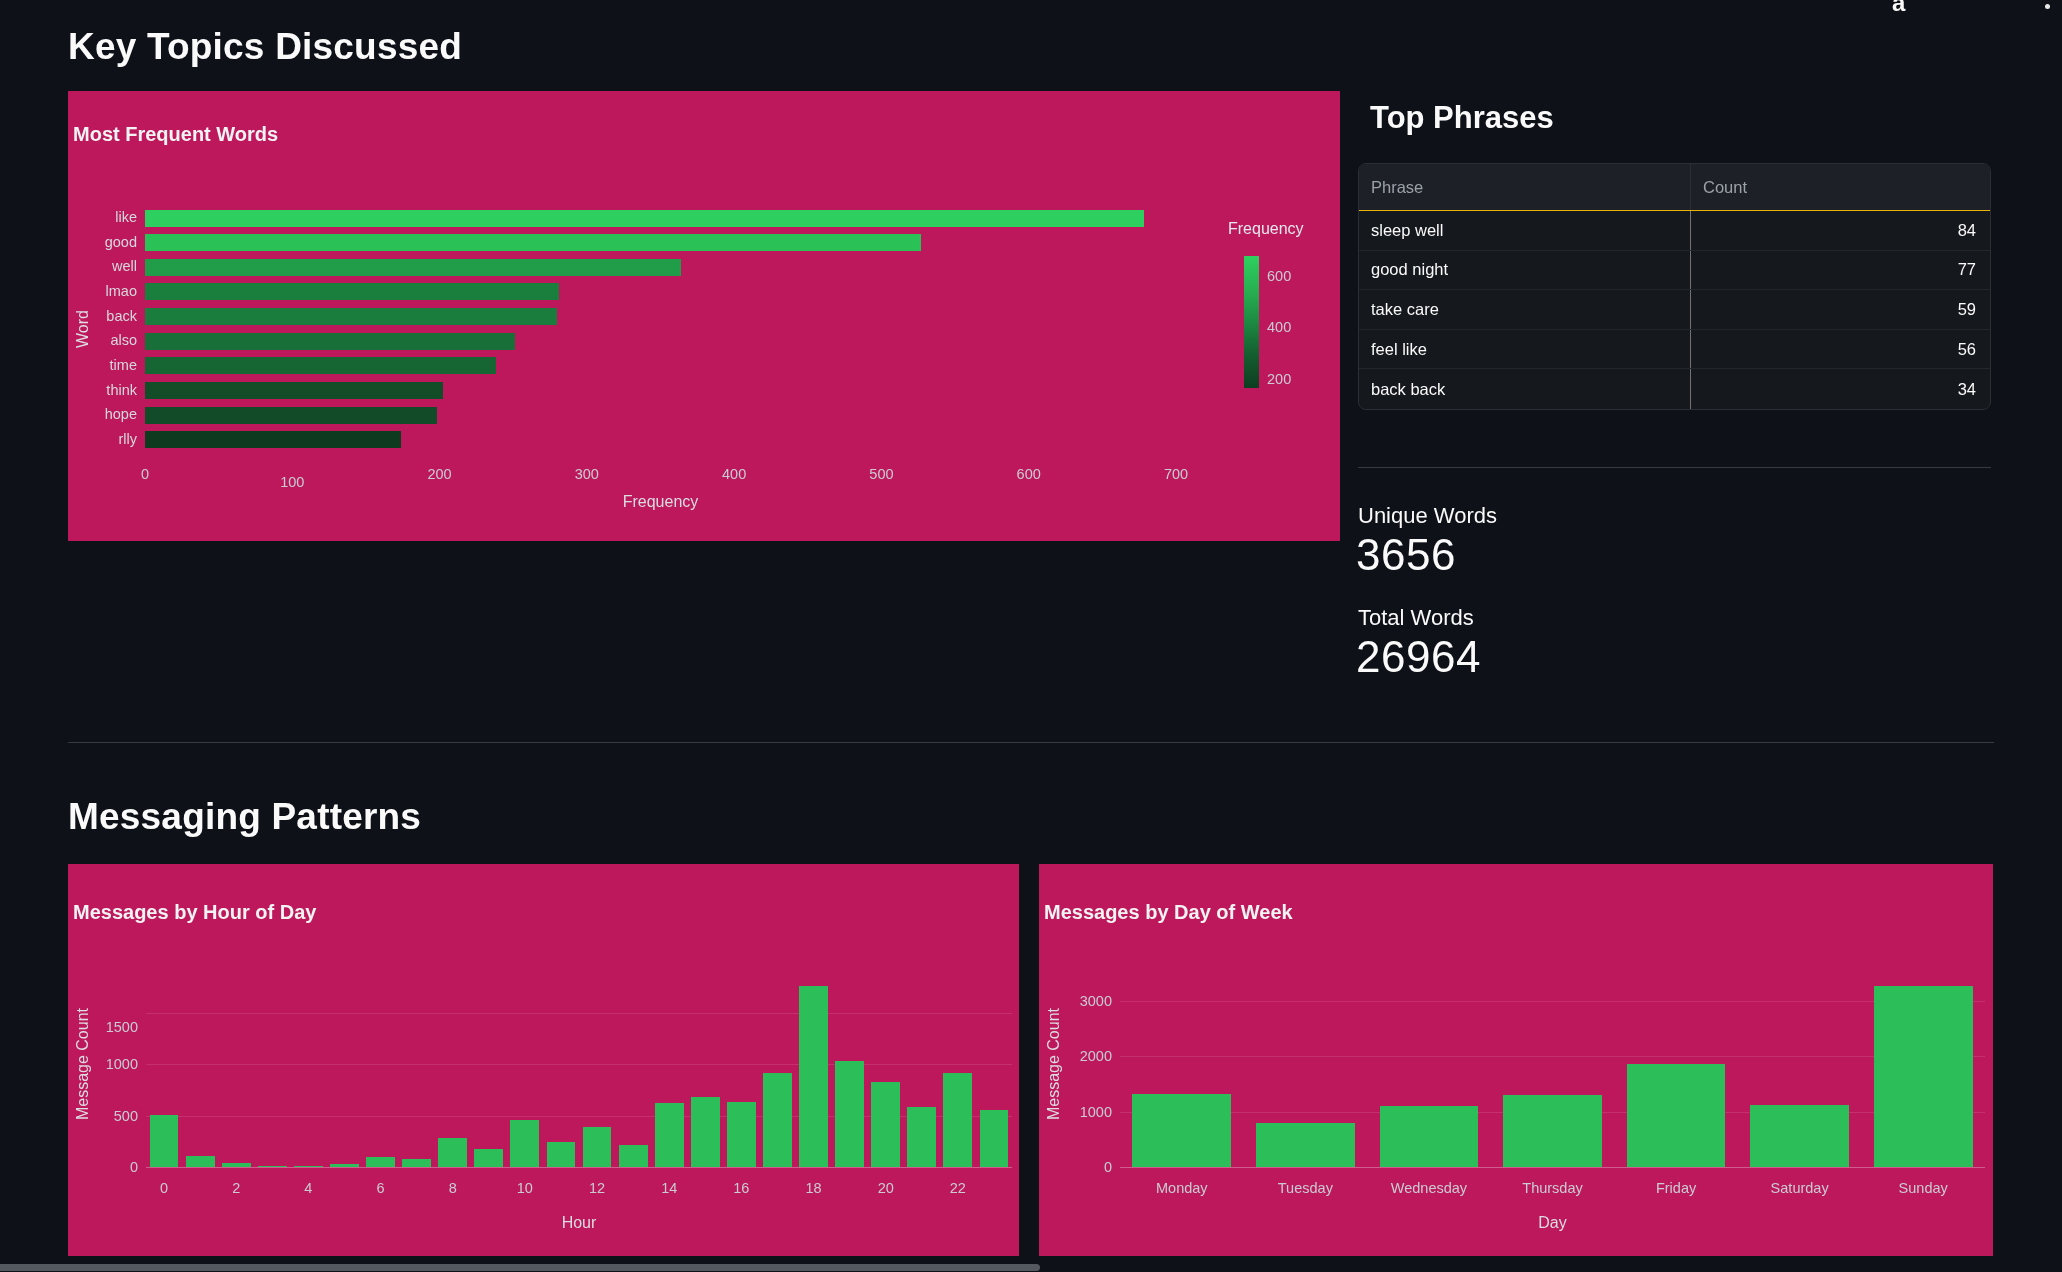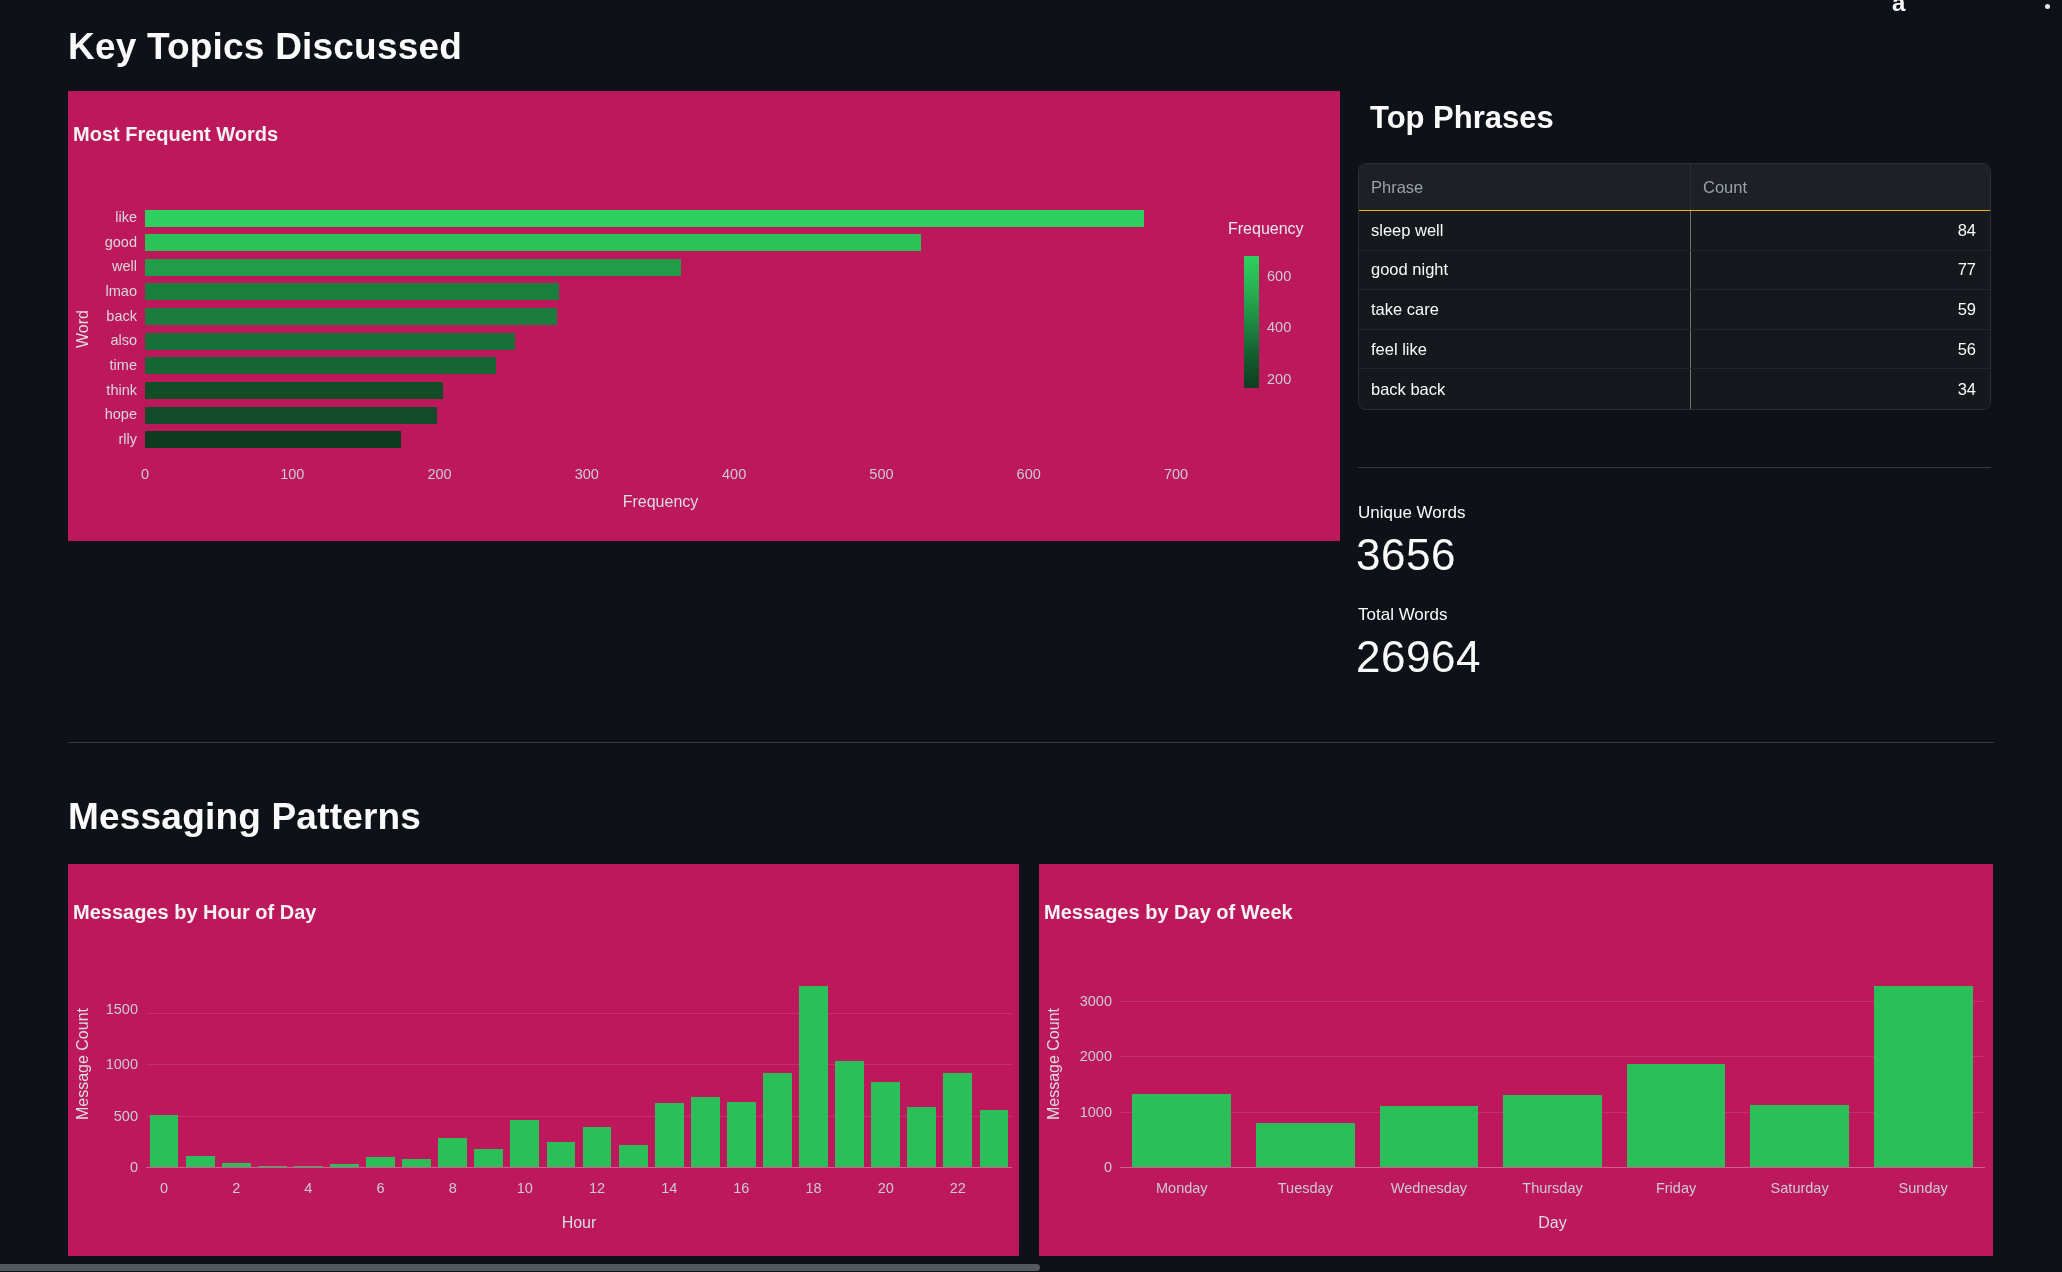--- a/index.html
+++ b/index.html
@@ -35,21 +35,21 @@
   .tbl { position:absolute; border:1px solid #2b2e35; border-radius:8px; overflow:hidden; background:#15181d; }
   .tbl-header { display:flex; background:#1d2027; height:47px; border-bottom:1px solid #eab308; }
   .tbl-hcell { font-size:16.5px; color:#9ba1a9; display:flex; align-items:center; }
   .tbl-row { display:flex; height:39.6px; border-bottom:1px solid #23262c; }
   .tbl-row:last-child { border-bottom:none; }
   .cell-phrase { width:332px; display:flex; align-items:center; padding-left:12px; font-size:16.5px; color:#fafafa; border-right:1px solid #737373; }
   .hc-phrase { width:332px; padding-left:12px; border-right:1px solid #2b2e35; }
   .cell-count { flex:1; display:flex; align-items:center; justify-content:flex-end; padding-right:14px; font-size:16.5px; color:#fafafa; }
   .hc-count { flex:1; padding-left:12px; }
   .divider { position:absolute; height:1px; background:rgba(250,250,250,0.18); }
-  .metric-label { position:absolute; font-size:17px; color:#fafafa; }
+  .metric-label { position:absolute; font-size:22px; color:#fafafa; }
   .metric-value { position:absolute; font-size:44px; font-weight:400; color:#fafafa; letter-spacing:0.5px; }
   .scrollbar-h { position:absolute; left:0; top:1264px; width:1040px; height:7px; background:#54585f; border-radius:0 4px 4px 0; }
   .frag-a { position:absolute; left:1892px; top:-11px; font-size:24px; font-weight:700; color:#fafafa; }
   .frag-dot { position:absolute; left:2045px; top:4px; width:5px; height:5px; border-radius:50%; background:#e8e8e8; }
 </style>
 </head>
 <body>
 
 <div class="page">
 
@@ -79,21 +79,21 @@
         <div class="wrow-label" style="left: -92px; top: 176.55px;">think</div>
         <div class="wbar" style="left: 0px; top: 177.05px; width: 297.517px; background: rgb(18, 77, 40);"></div>
         <div class="wrow-label" style="left: -92px; top: 201.2px;">hope</div>
         <div class="wbar" style="left: 0px; top: 201.7px; width: 291.626px; background: rgb(17, 75, 39);"></div>
         <div class="wrow-label" style="left: -92px; top: 225.85px;">rlly</div>
         <div class="wbar" style="left: 0px; top: 226.35px; width: 256.277px; background: rgb(14, 58, 31);"></div>
       </div>
 
     <div class="plot" id="wordXTicks" style="left:77px; top:375px; width:1065px; height:20px;">
         <div class="xtick" style="left: 0px; top: 0px;">0</div>
-        <div class="xtick" style="left: 147.286px; top: 0px;">100</div>
+        <div class="xtick" style="left: 147.286px; top: 8px;">100</div>
         <div class="xtick" style="left: 294.571px; top: 0px;">200</div>
         <div class="xtick" style="left: 441.857px; top: 0px;">300</div>
         <div class="xtick" style="left: 589.143px; top: 0px;">400</div>
         <div class="xtick" style="left: 736.429px; top: 0px;">500</div>
         <div class="xtick" style="left: 883.714px; top: 0px;">600</div>
         <div class="xtick" style="left: 1031px; top: 0px;">700</div>
       </div>
 
     <div class="axis-xlabel" style="left:77px; top:402px; width:1031px;">Frequency</div>
     <div class="axis-ylabel" style="left:6px; top:114px; height:247px;">
@@ -153,21 +153,21 @@
 
   <div class="panel" style="left:68px; top:864px; width:951px; height:392px;">
     <div class="chart-title" style="left:5px; top:37px;">Messages by Hour of Day</div>
     <div class="plot" id="hourPlot" style="left:78px; top:96px; width:866px; height:208px;">
         <div class="ytick" style="left: -68px; top: 199px;">0</div>
         <div class="gridline" style="bottom: 51.4px;"></div>
         <div class="ytick" style="left: -68px; top: 147.6px;">500</div>
         <div class="gridline" style="bottom: 102.8px;"></div>
         <div class="ytick" style="left: -68px; top: 96.2px;">1000</div>
         <div class="gridline" style="bottom: 154.2px;"></div>
-        <div class="ytick" style="left: -68px; top: 41px;">1500</div>
+        <div class="ytick" style="left: -68px; top: 59px;">1500</div>
         <div class="baseline"></div>
         <div class="vbar" style="left: 3.60833px; width: 28.8667px; height: 51.914px; background: rgb(44, 190, 88);"></div>
         <div class="xtick" style="left: 18.0417px; top: 220px;">0</div>
         <div class="vbar" style="left: 39.6917px; width: 28.8667px; height: 11.308px; background: rgb(44, 190, 88);"></div>
         <div class="vbar" style="left: 75.775px; width: 28.8667px; height: 4.112px; background: rgb(44, 190, 88);"></div>
         <div class="xtick" style="left: 90.2083px; top: 220px;">2</div>
         <div class="vbar" style="left: 111.858px; width: 28.8667px; height: 1.2336px; background: rgb(44, 190, 88);"></div>
         <div class="vbar" style="left: 147.942px; width: 28.8667px; height: 1.028px; background: rgb(44, 190, 88);"></div>
         <div class="xtick" style="left: 162.375px; top: 220px;">4</div>
         <div class="vbar" style="left: 184.025px; width: 28.8667px; height: 2.8784px; background: rgb(44, 190, 88);"></div>

